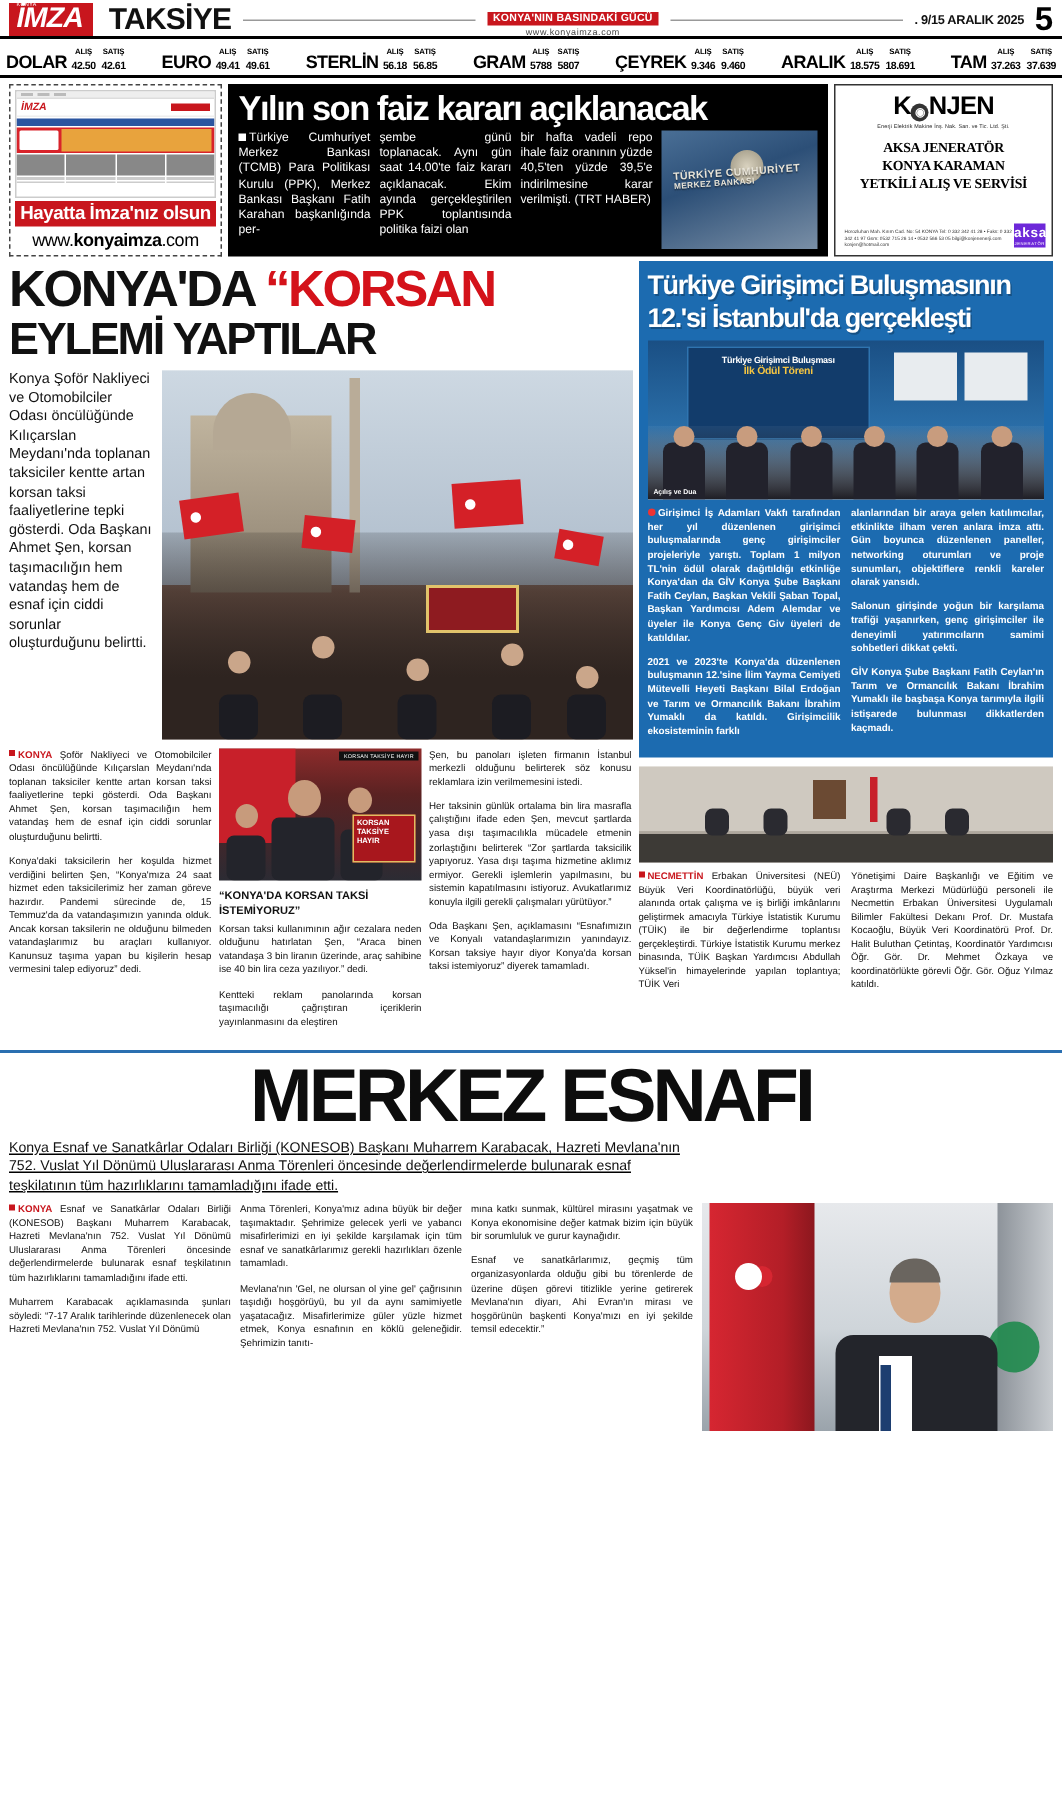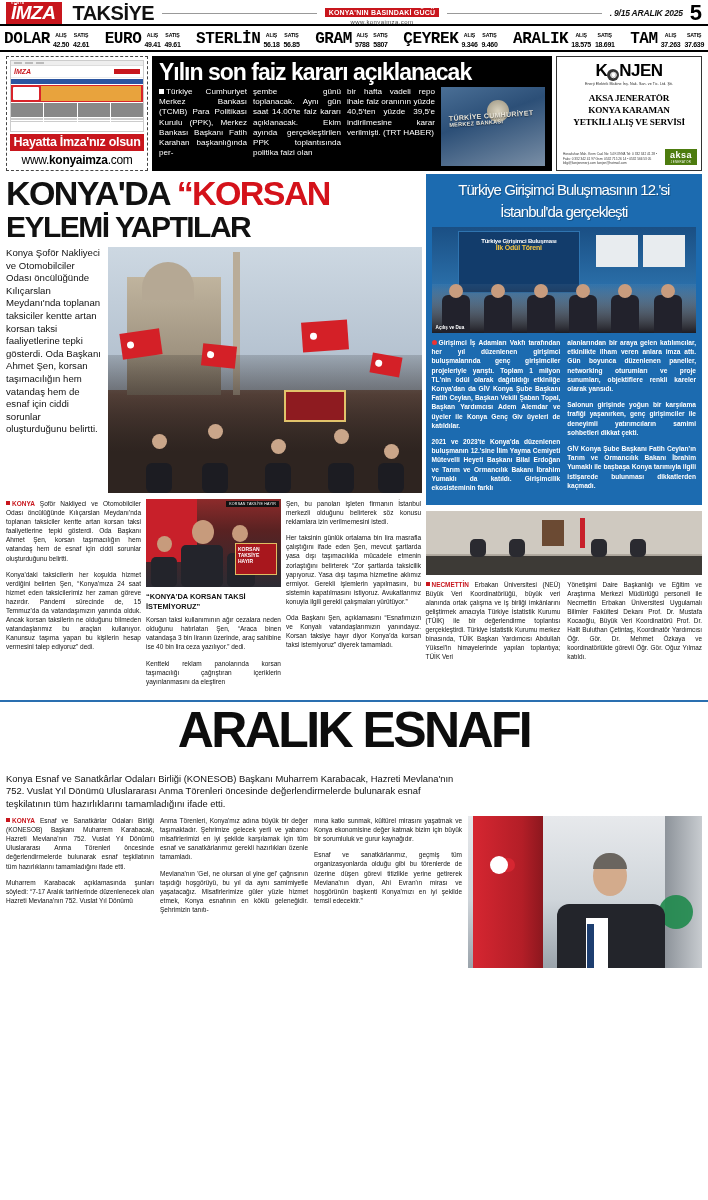--- a/index.html
+++ b/index.html
@@ -33,31 +33,31 @@
     margin-left: 10px; color: #111; line-height: 20px;
   }
   .mast-rule { flex: 1; height: 1px; background: #999; margin: 0 8px; }
   .mast-center { text-align: center; line-height: 1; }
   .mast-center .slogan {
     display:inline-block; background: #c8161d; color: #fff;
     font-size: 7px; font-weight: bold; padding: 1px 4px;
     letter-spacing: 0.2px;
   }
   .mast-center .site { font-size: 6px; color: #444; margin-top: 1px; letter-spacing: .4px;}
-  .mast-date { font-size: 8.5px; font-weight: bold; letter-spacing: -0.2px; color:#111;font-style:italic; }
+  .mast-date { font-size: 8.5px; font-weight: bold; letter-spacing: -0.2px; color:#111; }
   .mast-page { font-size: 22px; font-weight: bold; margin-left: 7px; line-height:22px; }
 
   
   .rates {
     display: flex; align-items: flex-end; justify-content: space-between;
     height: 26px; padding: 2px 4px 2px 4px;
     border-bottom: 2px solid #000;
   }
   .rate-item { display: flex; align-items: flex-end; gap: 3px; }
-  .rate-name { font-size: 16px; font-weight: bold; letter-spacing: -0.4px; font-family:Liberation Mono, monospace; }
+  .rate-name { font-size: 12px; font-weight: bold; letter-spacing: -0.4px; font-family:Liberation Sans, sans-serif; }
   .rate-cols { display: flex; gap: 4px; }
   .rate-col { text-align: center; line-height: 6.5px; }
   .rate-lbl { font-size: 5.2px; font-weight: bold; letter-spacing: -0.1px; }
   .rate-val { font-size: 7px; font-weight: bold; letter-spacing: -0.3px; }
 
   
   .adrow { display: flex; gap: 4px; padding: 4px 6px 3px 6px; height: 122px; }
 
   .ad-imza {
     width: 142px; border: 1px dashed #444; padding: 3px;
@@ -111,21 +111,21 @@
     padding: 5px 4px; text-align: center; display:flex; flex-direction:column;
   }
   .kj-logo { font-size: 17px; font-weight: bold; letter-spacing: -0.5px; line-height:18px;}
   .kj-logo .o { display:inline-block; width:12px;height:12px;border-radius:50%;
     background:#333;color:#fff;font-size:8px;line-height:12px;vertical-align:-1px;}
   .kj-sub { font-size: 3.6px; color:#222; margin-top:1px; letter-spacing:.1px;}
   .kj-lines { font-family:"Liberation Serif", serif; font-size: 9.2px; font-weight:bold;
     line-height: 12px; margin-top: 6px; letter-spacing:-0.2px;}
   .kj-foot { display:flex; align-items:flex-end; margin-top:auto; }
   .kj-addr { flex:1; font-size:3.2px; line-height:4.2px; color:#333; text-align:left; padding-left:2px;}
-  .kj-aksa { width:32px; background:#4d7c0f; color:#fff; padding:2px 0 1px 0;}
+  .kj-aksa { width:21px; background:#6d28d9; color:#fff; padding:2px 0 1px 0;}
   .kj-aksa .a { font-size:9px;font-weight:bold;letter-spacing:.5px;line-height:9px;}
   .kj-aksa .b { font-size:2.8px;letter-spacing:.4px;}
 
   
   .main-wrap { display:flex; gap: 4px; padding: 0 6px; }
   .main-left { width: 418px; }
   .hl-blk { padding-top: 2px; }
   .hl1 { font-size: 34px; font-weight: bold; letter-spacing: -1.6px; line-height: 35px;
          font-family:"Liberation Sans", sans-serif; }
   .hl1 .red { color:#d4121a; }
@@ -170,22 +170,22 @@
   .mp-head { position:absolute; border-radius:50%; background:#c79b7c;}
   .mp-suit { position:absolute; border-radius:5px; background:#23242b;}
   .mp-sign { position:absolute; right:3%; top:50%; width:42px;height:32px;background:#a8171d;
     border:1px solid #e0bd62; color:#fff; font-size:5px; font-weight:bold; padding:2px;}
   .sub-hd { font-size: 7.4px; font-weight: bold; line-height: 9.6px; margin-bottom: 4px; color:#111;}
 
   
   .main-right { width: 278px; }
   .blue-box { background: #1c6bb0; color:#fff; padding: 5px 6px 6px 6px; }
   .blue-box h2 {
-    font-size: 15px; font-weight: normal; line-height: 22px; letter-spacing: -0.9px;
-    text-align: center; text-shadow: 1px 1px 0 rgba(0,0,0,.25);
+    font-size: 18px; font-weight: bold; line-height: 22px; letter-spacing: -0.9px;
+    text-shadow: 1px 1px 0 rgba(0,0,0,.25);
   }
   .bb-photo { height: 106px; margin-top: 4px; position:relative; overflow:hidden;
     background: linear-gradient(180deg,#1a4f84 0%,#2a6ea8 55%,#d8dde2 100%); }
   .bb-stage { position:absolute; left:10%; top:4%; width:46%; height:58%;
     background:#123c6b; border:1px solid #2f74b0;}
   .bb-stage .t1{color:#fff;font-size:6px;font-weight:bold;text-align:center;margin-top:6px;letter-spacing:-.2px;}
   .bb-stage .t2{color:#f5c542;font-size:7px;font-weight:bold;text-align:center;letter-spacing:-.2px;}
   .bb-tile { position:absolute; background:#e8ecef; }
   .bb-people { position:absolute; left:0; right:0; bottom:0; height:46%;
     background: linear-gradient(180deg, rgba(255,255,255,.05), #1d1d24);}
@@ -209,21 +209,21 @@
   .np-ppl  { position:absolute; bottom:28%; width:16px;height:18px;border-radius:5px;background:#2a2a30;}
   .neu-txt { display:flex; gap:7px; margin-top:5px; }
   .neu-col { flex:1; font-size:6.4px; line-height:9px; text-align:justify; color:#111;}
 
   
   .bottom { margin-top: 7px; border-top: 2px solid #2a6fb0; padding: 3px 6px 0 6px; }
   .bh1 { font-size: 50px; font-weight: bold; letter-spacing:-2.6px; line-height: 50px;
          text-align:center; color:#0d0d0d;}
   .bh2 { font-size: 55px; font-weight: bold; letter-spacing:-2.8px; line-height: 52px;
          text-align:center; color:#0d0d0d;}
-  .b-lead { display:flex; gap:6px; margin-top: 18px; }
+  .b-lead { display:flex; gap:6px; margin-top: 4px; text-decoration: underline; }
   .b-lead-txt { width: 452px; font-size: 9.4px; line-height: 12.4px; color:#111; }
   .b-cols { display:flex; gap:6px; margin-top: 6px; }
   .b-col { width: 148px; }
   .b-photo { flex:1; position:relative; overflow:hidden; height: 152px;
     background: linear-gradient(180deg,#e7e9ec 0%,#cfd5da 55%,#9aa3ab 100%); }
   .bp-flag { position:absolute; left:2%; top:0; width:30%; height:100%;
     background: linear-gradient(90deg,#d62631 0%,#b31e27 70%,#8c171e 100%); }
   .bp-flag .st { position:absolute; left:24%; top:26%; width:18px;height:18px;border-radius:50%;
     background:#fff; box-shadow: 9px 0 0 -2px #d62631; }
   .bp-curtain { position:absolute; right:0; top:0; width:16%; height:100%;
@@ -566,21 +566,21 @@
           </div>
           <div class="neu-col">
             <p>Yönetişimi Daire Başkanlığı ve Eğitim ve Araştırma Merkezi Müdürlüğü personeli ile Necmettin Erbakan Üniversitesi Uygulamalı Bilimler Fakültesi Dekanı Prof. Dr. Mustafa Kocaoğlu, Büyük Veri Koordinatörü Prof. Dr. Halit Buluthan Çetintaş, Koordinatör Yardımcısı Öğr. Gör. Dr. Mehmet Özkaya ve koordinatörlükte görevli Öğr. Gör. Oğuz Yılmaz katıldı.</p>
           </div>
         </div>
       </div>
     </div>
   </div>
 
   <div class="bottom">
-    <div class="bh1">ARALIK ESNAFI</div>
+    <div class="bh1">MERKEZ ESNAFI</div>
 
     <div class="b-lead">
       <div class="b-lead-txt">Konya Esnaf ve Sanatkârlar Odaları Birliği (KONESOB) Başkanı Muharrem Karabacak, Hazreti Mevlana'nın 752. Vuslat Yıl Dönümü Uluslararası Anma Törenleri öncesinde değerlendirmelerde bulunarak esnaf teşkilatının tüm hazırlıklarını tamamladığını ifade etti.</div>
     </div>
 
     <div class="b-cols">
       <div class="b-col">
         <p class="body-p"><span class="kicker"><span class="sq"></span><span>KONYA</span></span> <span>Esnaf ve Sanatkârlar Odaları Birliği (KONESOB) Başkanı Muharrem Karabacak, Hazreti Mevlana'nın 752. Vuslat Yıl Dönümü Uluslararası Anma Törenleri öncesinde değerlendirmelerde bulunarak esnaf teşkilatının tüm hazırlıklarını tamamladığını ifade etti.</span></p>
         <p class="body-p">Muharrem Karabacak açıklamasında şunları söyledi: “7-17 Aralık tarihlerinde düzenlenecek olan Hazreti Mevlana'nın 752. Vuslat Yıl Dönümü</p>
       </div>

